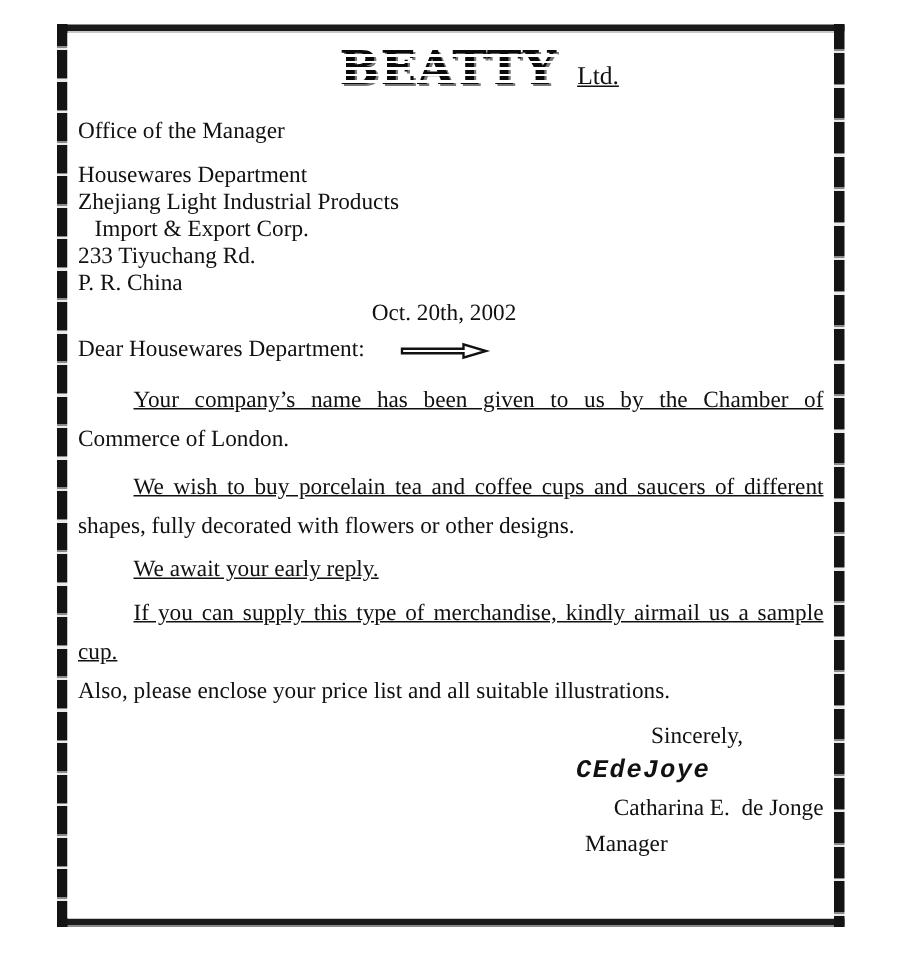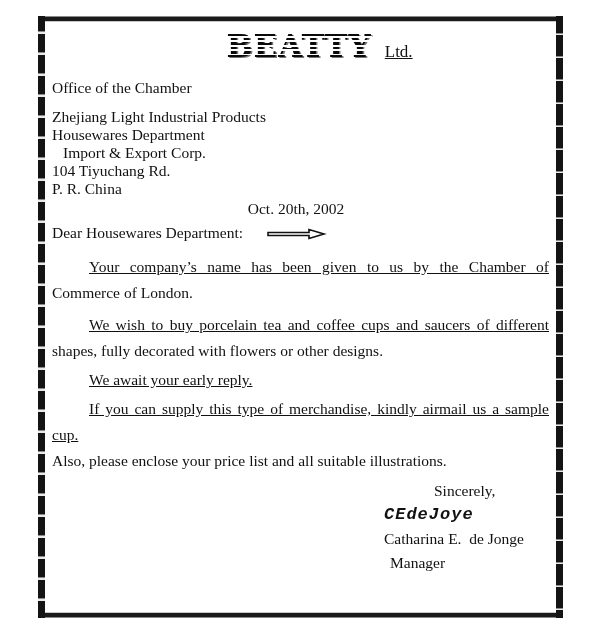--- a/index.html
+++ b/index.html
@@ -50,47 +50,47 @@
 
   .para { line-height:26px; }
   .p1 { margin-top:12px; } .p2 { margin-top:6px; } .p3 { margin-top:3px; } .p4 { margin-top:3px; }
   .line-first { text-indent:37px;text-decoration:underline; }
   .just { text-align:justify; text-align-last:justify; }
 
   .closing { margin-top:6px; margin-left:332px; }
   .valediction { padding-left:50px; line-height:22px; }
   .signature { font-family:"Liberation Mono", monospace; font-style:italic; font-weight:bold;
                font-size:17px; line-height:25px; letter-spacing:1px; }
-  .signer-name { line-height:24px; }
+  .signer-name { line-height:24px;text-align:right; }
   .signer-title { padding-left:6px; line-height:24px; }
 </style>
 </head>
 <body>
 
 <div class="frame">
   <div class="bar bar-top"></div>
   <div class="bar bar-bottom"></div>
   <div class="bar bar-left"></div>
   <div class="bar bar-right"></div>
 
   <div class="content">
 
     <div class="header">
       <div class="logo-line">
         <span class="logo-wrap"><span>BEATTY</span><span class="logo-stripes"></span></span><span class="ltd">Ltd.</span>
       </div>
     </div>
 
-    <div class="office">Office of the Chamber</div>
+    <div class="office">Office of the Manager</div>
 
     <div class="recipient">
+      <div>Housewares Department</div>
       <div>Zhejiang Light Industrial Products</div>
-      <div>Housewares Department</div>
       <div class="indent">Import &amp; Export Corp.</div>
-      <div>104 Tiyuchang Rd.</div>
+      <div>233 Tiyuchang Rd.</div>
       <div>P. R. China</div>
     </div>
 
     <div class="date-line">Oct. 20th, 2002</div>
 
     <div class="salutation">
       <span>Dear Housewares Department:</span>
       <svg class="arrow" width="62" height="14" viewBox="0 0 62 14">
         <path d="M3 5.5 H44 V2.5 L59 7 L44 11.5 V8.5 H3 Z" fill="#ffffff" stroke="#111111" stroke-width="1.6" stroke-linejoin="miter"></path>
       </svg>

